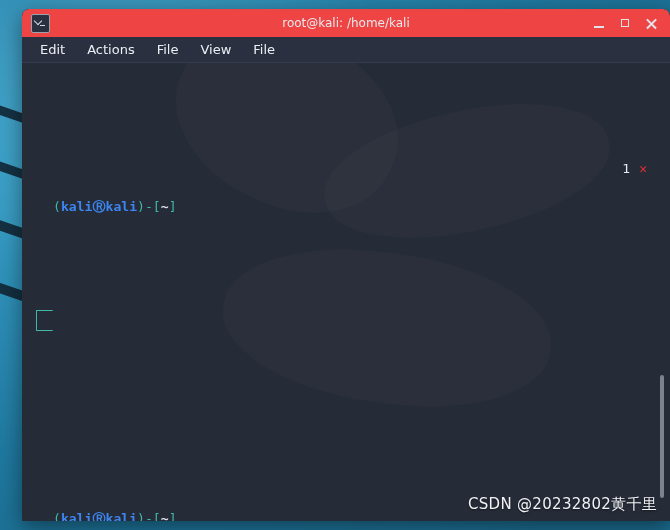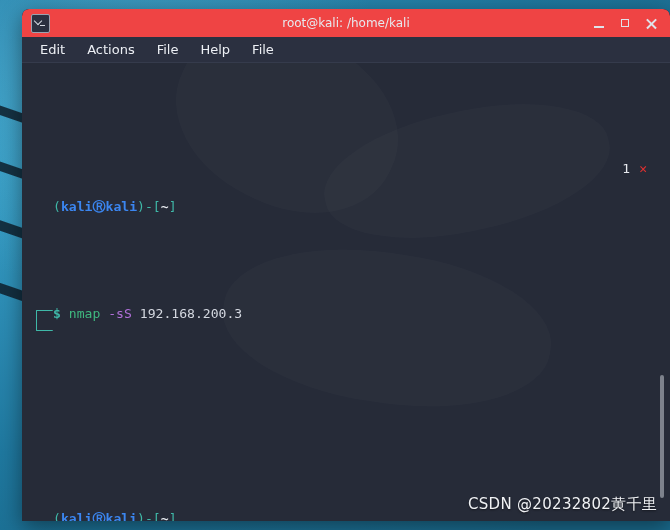--- a/index.html
+++ b/index.html
@@ -268,34 +268,34 @@
         <div class="win-btn btn-min"></div>
         <div class="win-btn btn-max"></div>
         <div class="win-btn btn-close"></div>
       </div>
     </div>
 
     <div id="menubar">
       <div class="menu-item">Edit</div>
       <div class="menu-item">Actions</div>
       <div class="menu-item">File</div>
-      <div class="menu-item">Help</div>
+      <div class="menu-item">View</div>
       <div class="menu-item">File</div>
     </div>
 
     <div id="terminal">
       <div class="drag1"></div>
       <div class="drag2"></div>
       <div class="drag3"></div>
 
       <div id="term-text">
 
         
         <div class="line"><span class="ptext"><span class="paren">(</span><span class="user-kali">kali</span><span class="host">Ⓡ</span><span class="host">kali</span><span class="paren">)</span><span class="dash">-</span><span class="brk">[</span><span class="path">~</span><span class="brk">]</span></span></div>
-        <div class="line"><span class="corner"></span><span class="ctext"><span class="dollar">$</span><span class="out"> </span><span class="cmd">nmap</span><span class="out"> </span><span class="flag">-sS</span><span class="out"> </span><span class="arg">192.168.200.3</span></span></div>
+        <div class="line"><span class="corner"></span></div>
         <div class="blank"></div>
 
         
         <div class="line"><span class="ptext"><span class="paren">(</span><span class="user-kali">kali</span><span class="host">Ⓡ</span><span class="host">kali</span><span class="paren">)</span><span class="dash">-</span><span class="brk">[</span><span class="path">~</span><span class="brk">]</span></span></div>
         
         
 
         
         
         

